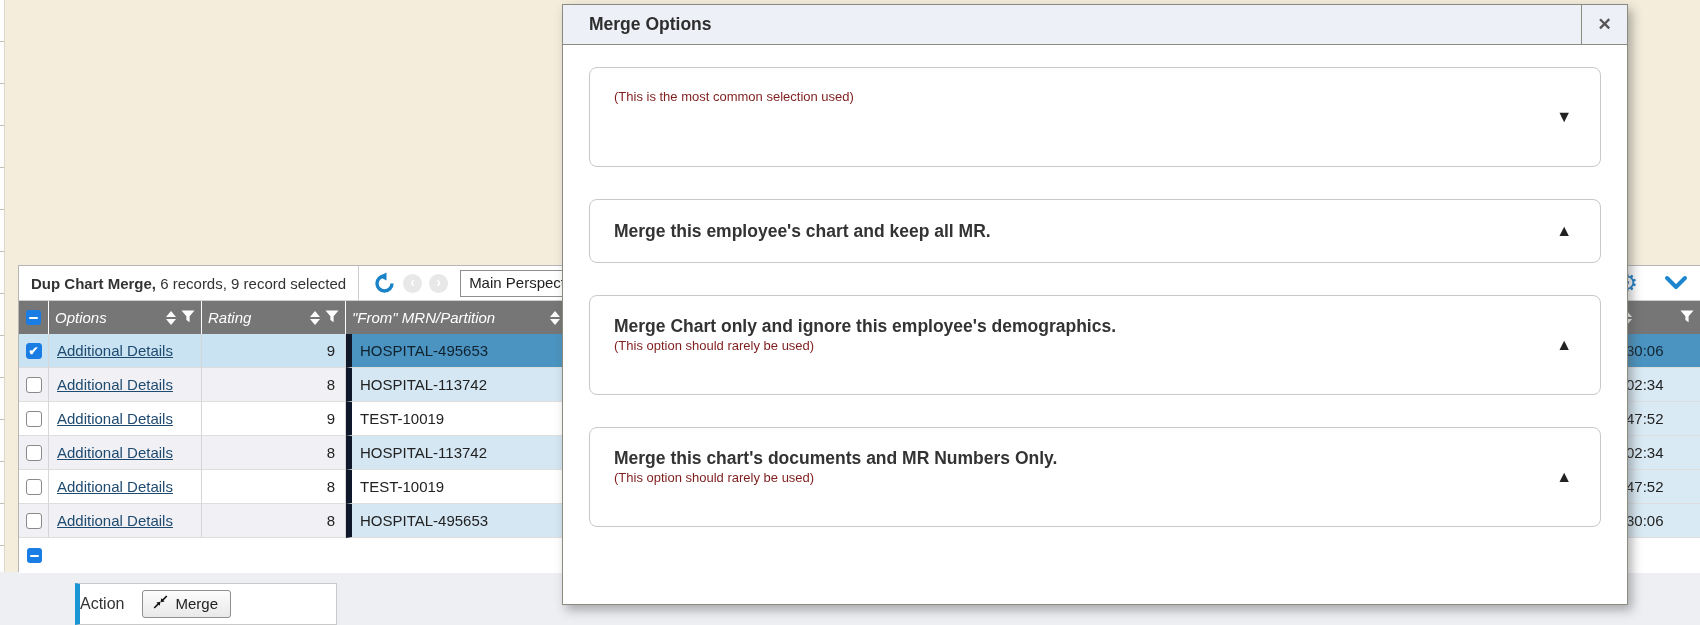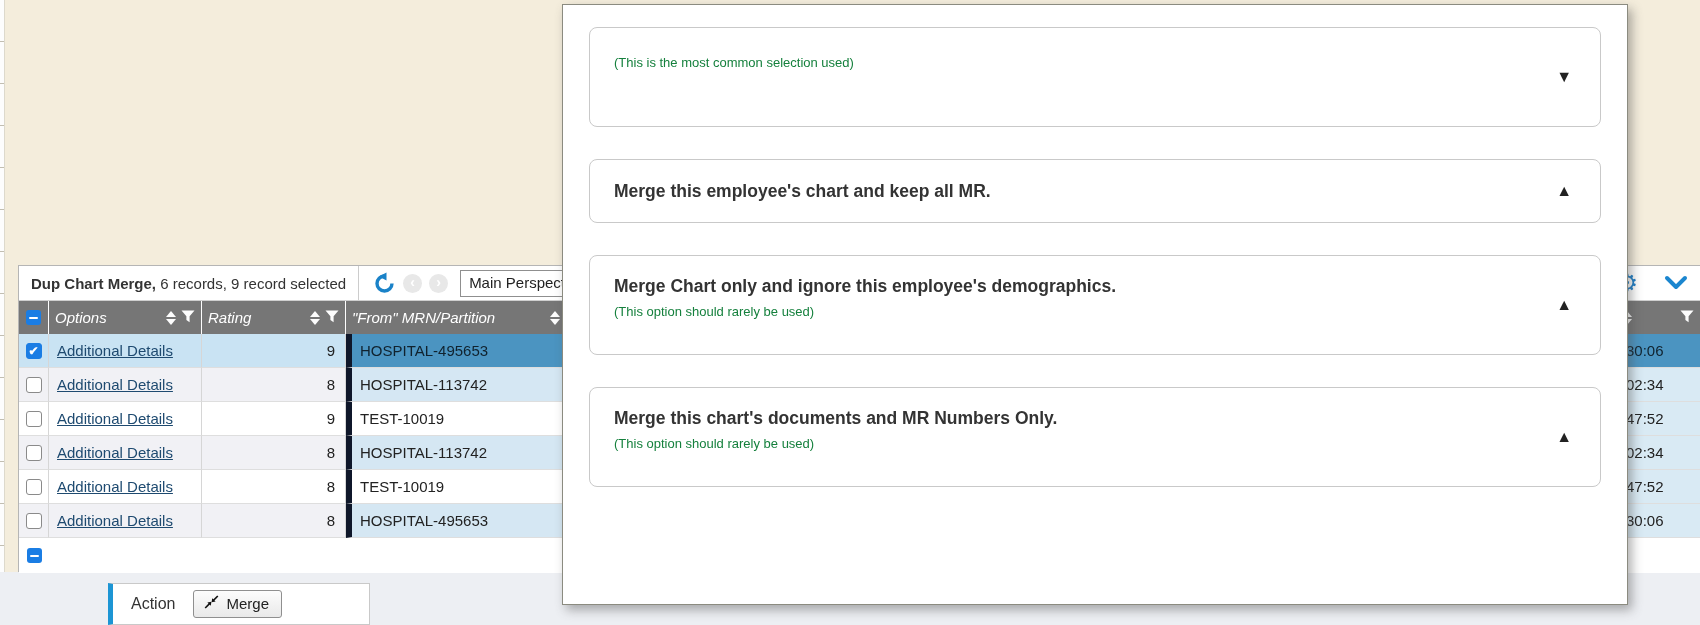--- a/index.html
+++ b/index.html
@@ -66,39 +66,39 @@
   .cbx { width:16px; height:16px; border:1px solid #8a8a8a; border-radius:3px; background:#fff;
          display:flex; align-items:center; justify-content:center; }
   .cbx.checked { background:#1a7de4; border-color:#1a7de4; color:#fff; font-size:12px; font-weight:bold; }
   .dlink { color:#1e4a70; text-decoration:underline; cursor:pointer; white-space:nowrap; }
 
   .gfooter { display:flex; align-items:center; height:35px; background:#fff; padding-left:8px; }
 
   
   .action-panel { position:absolute; left:75px; top:583px; width:262px; height:42px; background:#fff;
                   border:1px solid #c9c9c9; border-left:5px solid #1c95d4;
-                  display:flex; align-items:center; padding-left:18px; gap:18px;margin-left:33px; }
+                  display:flex; align-items:center; gap:18px; }
   .action-label { font-size:16px; color:#333; }
   .merge-btn { display:inline-flex; gap:7px; border:1px solid #8f8f8f; border-radius:3px;
                background:linear-gradient(#fcfcfc,#e9e9e9); padding:4px 12px 5px 10px; font-size:15px; color:#222; cursor:pointer; }
 
   
   .dialog { position:absolute; left:562px; top:4px; width:1066px; height:601px; background:#fff;
             border:1px solid #8b8b80; box-shadow:4px 5px 10px rgba(80,80,80,.45); }
   .dlg-titlebar { height:40px; background:#eef0f7; border-bottom:1px solid #8b8b80; display:flex; align-items:stretch; }
   .dlg-title { flex:1; display:flex; align-items:center; padding-left:26px; font-size:17.5px; font-weight:bold; color:#2e2e2e; }
   .dlg-close { width:46px; border-left:1px solid #8b8b80; display:flex; align-items:center; justify-content:center;
                font-size:17px; font-weight:bold; color:#555; cursor:pointer; }
   .dlg-body { padding:22px 26px; }
   .opt-card { position:relative; border:1px solid #c9c9c9; border-radius:8px; background:#fff;
               padding:20px 70px 0 24px; height:100px; cursor:pointer; }
   .opt-card + .opt-card { margin-top:32px; }
   .opt-card.centered { display:flex; align-items:center; padding-top:0; height:64px; }
   .opt-title { font-size:17.5px; font-weight:bold; color:#333; }
-  .opt-sub { font-size:13px; color:#15803d; margin-top:7px; }
+  .opt-sub { font-size:13px; color:#7f1d1d; margin-top:1px; }
   .opt-arrow { position:absolute; right:28px; top:50%; transform:translateY(-50%); font-size:16px; color:#222; }
 </style>
 </head>
 <body>
 
 <div class="stage">
 
   <div class="ruler"></div>
   <div class="bottom-strip"></div>
 
@@ -272,20 +272,24 @@
           <polygon points="7.6,7.2 8.2,3.2 11.6,6.6" fill="#111"></polygon>
           <line x1="1.2" y1="13" x2="5.8" y2="8.4" stroke="#111" stroke-width="1.6"></line>
           <polygon points="7.4,6.8 6.8,10.8 3.4,7.4" fill="#111"></polygon>
         </svg>
       </span>
       <span>Merge</span>
     </button>
   </div>
 
   <div class="dialog">
+    <div class="dlg-titlebar">
+      <div class="dlg-title">Merge Options</div>
+      <div class="dlg-close">✕</div>
+    </div>
     <div class="dlg-body" id="dlg-cards">
         <div class="opt-card">
           <div class="opt-sub">(This is the most common selection used)</div>
           <span class="opt-arrow">▼</span>
         </div>
         <div class="opt-card centered">
           <div class="opt-title">Merge this employee's chart and keep all MR.</div>
           <span class="opt-arrow">▲</span>
         </div>
         <div class="opt-card">

